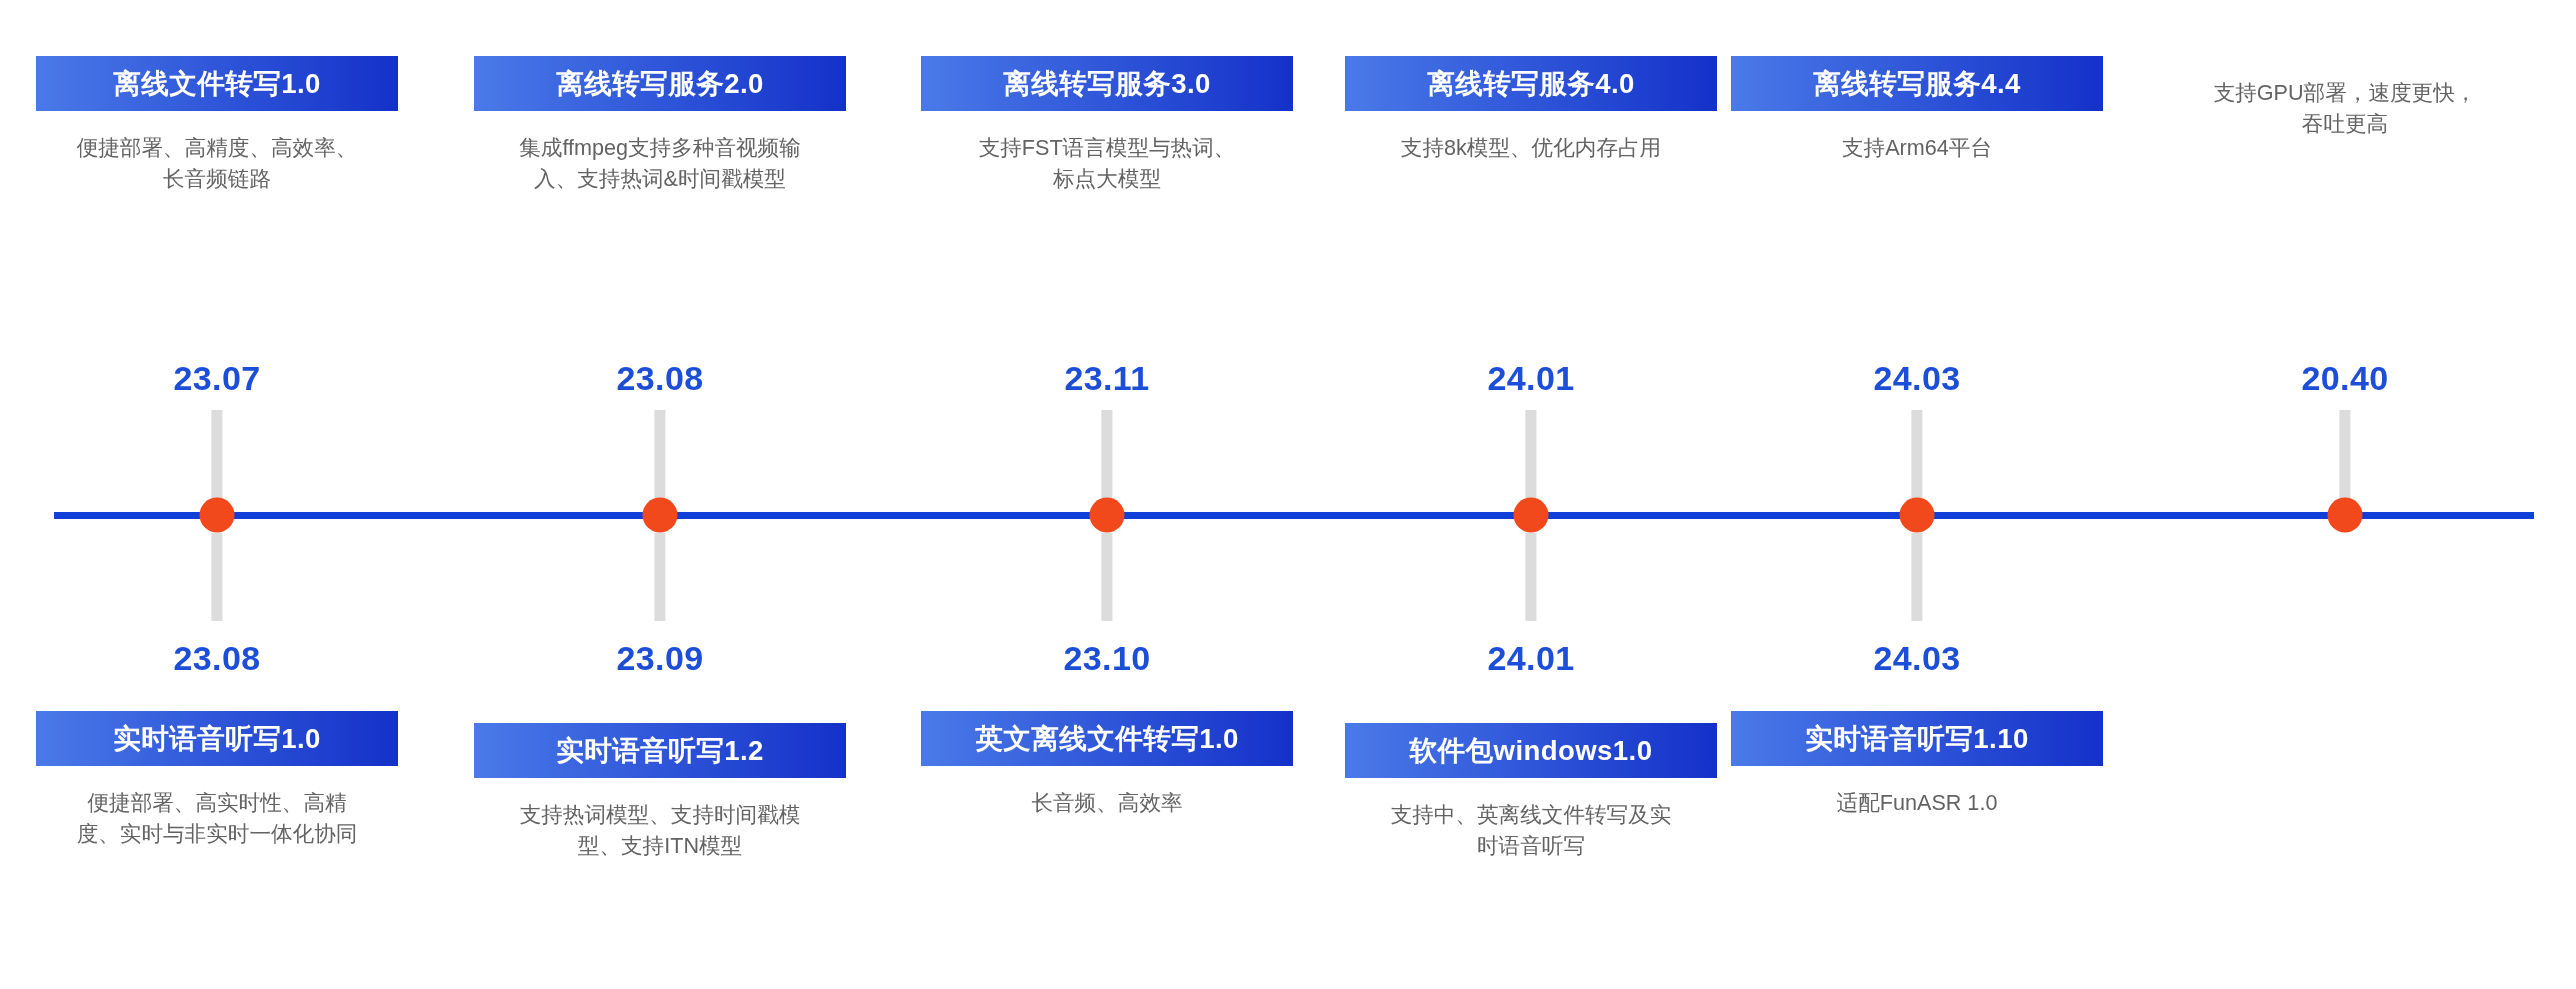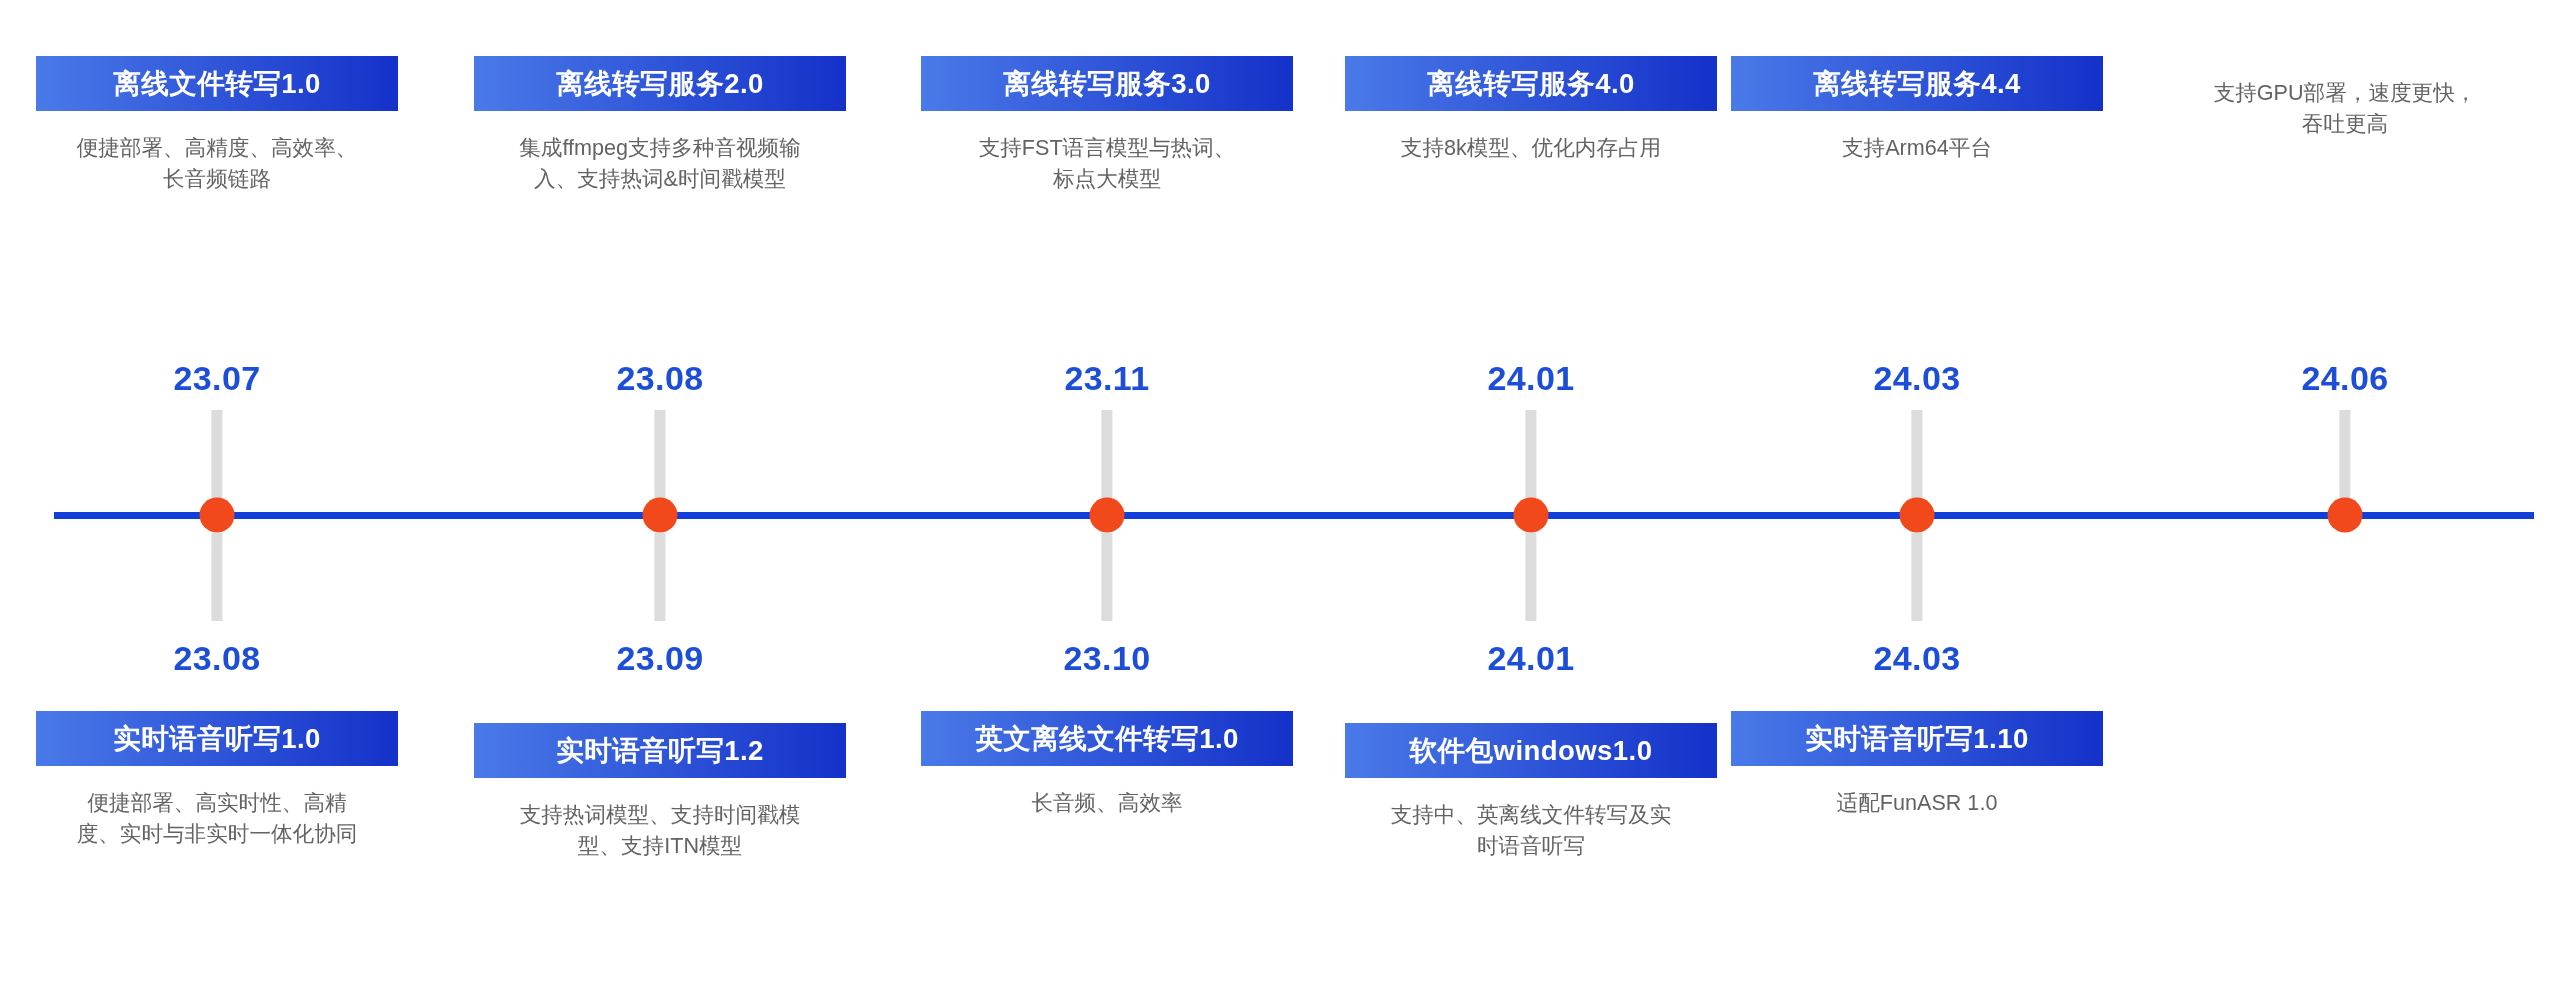--- a/index.html
+++ b/index.html
@@ -130,21 +130,21 @@
       <div class="axis-dot" style="left: 1531px;"></div>
       <div class="axis-dot" style="left: 1917px;"></div>
       <div class="axis-dot" style="left: 2345px;"></div>
     </div>
   <div id="dates-layer">
       <div class="date up" style="left: 217px;">23.07</div>
       <div class="date up" style="left: 660px;">23.08</div>
       <div class="date up" style="left: 1107px;">23.11</div>
       <div class="date up" style="left: 1531px;">24.01</div>
       <div class="date up" style="left: 1917px;">24.03</div>
-      <div class="date up" style="left: 2345px;">24.06</div>
+      <div class="date up" style="left: 2345px;">20.40</div>
       <div class="date down" style="left: 217px;">23.08</div>
       <div class="date down" style="left: 660px;">23.09</div>
       <div class="date down" style="left: 1107px;">23.10</div>
       <div class="date down" style="left: 1531px;">24.01</div>
       <div class="date down" style="left: 1917px;">24.03</div>
     </div>
   <div id="above-layer">
       <div class="col top" style="left: 217px; width: 362px;">
         <div class="badge" style="width: 362px; margin: 0px auto;">离线文件转写1.0</div>
         <div class="desc" style="width: 358px;">便捷部署、高精度、高效率、

